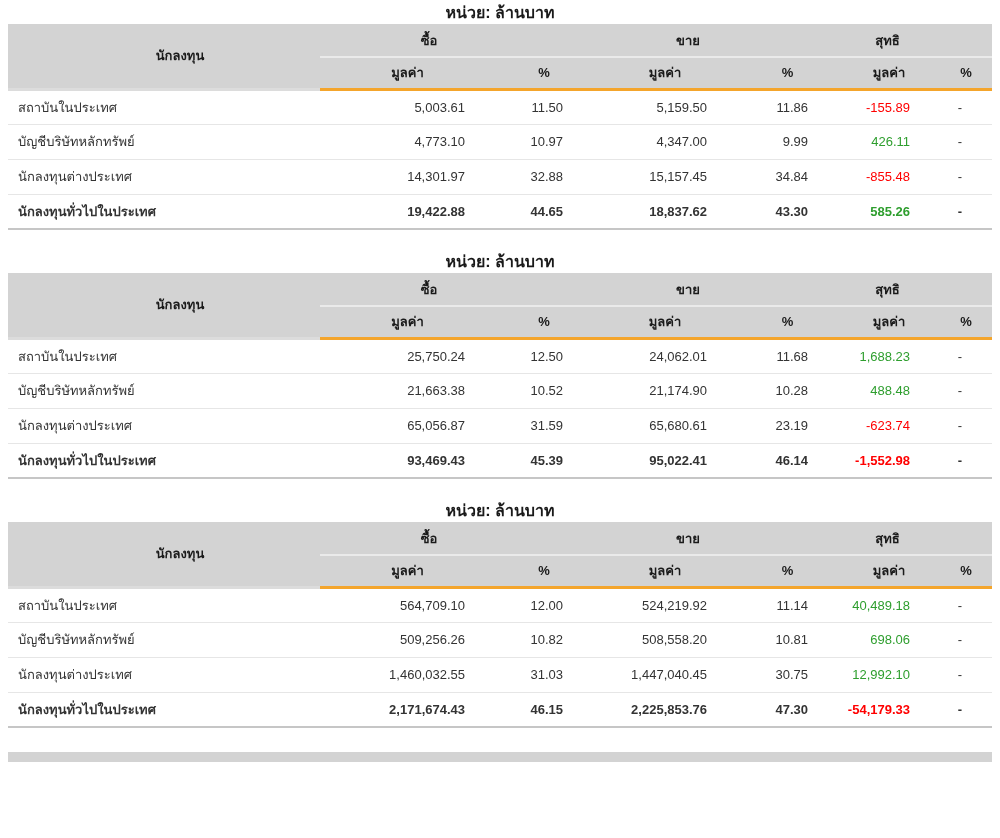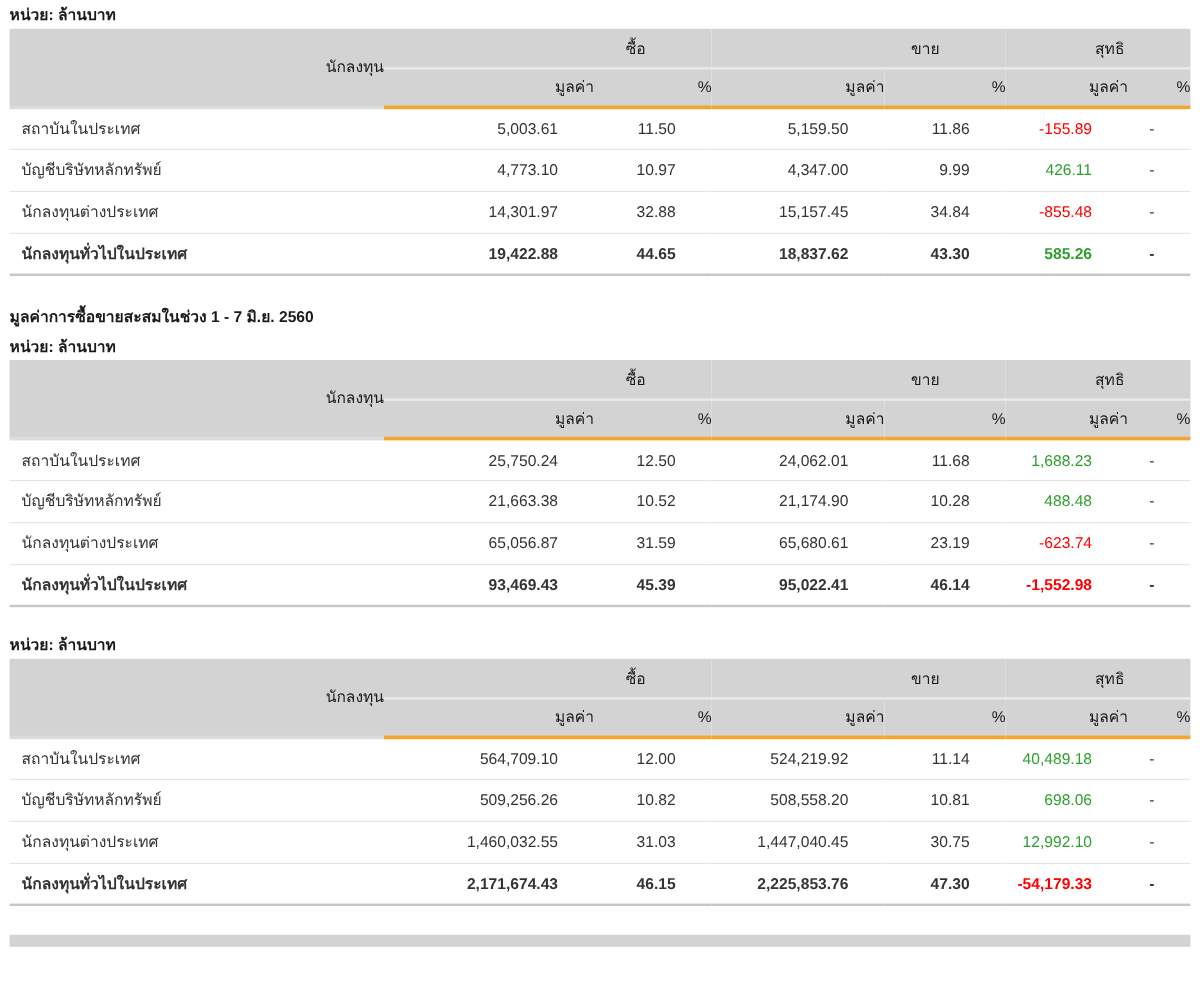--- a/index.html
+++ b/index.html
@@ -28,22 +28,22 @@
   .report-section { margin-bottom: 24px; }
   .section-title {
     font-size: 13px;
     font-weight: bold;
     color: #1a1a1a;
     margin: 0 0 9px 0;
     padding-top: 2px;
     line-height: 16px;
   }
   .unit-label {
-    text-align: left;
-    font-size: 13px;
+    text-align: center;
+    font-size: 16px;
     font-weight: bold;
     color: #1a1a1a;
     margin: 0 0 4px 0;
     line-height: 15px;
   }
   table.trade-table {
     width: 100%;
     border-collapse: collapse;
     table-layout: fixed;
     font-size: 13px;
@@ -51,23 +51,23 @@
   col.c-investor { width: 312px; }
   col.c-buy-val  { width: 175px; }
   col.c-buy-pct  { width: 98px; }
   col.c-sell-val { width: 144px; }
   col.c-sell-pct { width: 101px; }
   col.c-net-val  { width: 102px; }
   col.c-net-pct  { width: 52px; }
 
   thead th {
     background: var(--header-bg);
-    font-weight: normal;
+    font-weight: bold;
     color: #1a1a1a;
-    text-align: right;
+    text-align: center;
     height: 35px;
     padding: 0;
   }
   th.th-investor {
     border-bottom: 3px solid #dcdcdc;
     padding-left: 32px;
   }
   th.th-group {
     border-bottom: 2px solid #eaeaea;
     padding-right: 55px;
@@ -164,21 +164,20 @@
             <td class="td-num">18,837.62</td>
             <td class="td-num">43.30</td>
             <td class="td-num pos">585.26</td>
             <td class="td-num">-</td>
           </tr>
         </tbody>
     </table>
   </section>
 
   <section class="report-section">
-    <h2 class="section-title">มูลค่าการซื้อขายสะสมในช่วง 1 - 7 มิ.ย. 2560</h2>
     <div class="unit-label">หน่วย: ล้านบาท</div>
     <table class="trade-table">
       <colgroup>
         <col class="c-investor">
           <col class="c-buy-val">
           <col class="c-buy-pct">
         <col class="c-sell-val">
           <col class="c-sell-pct">
           <col class="c-net-val">
           <col class="c-net-pct">

